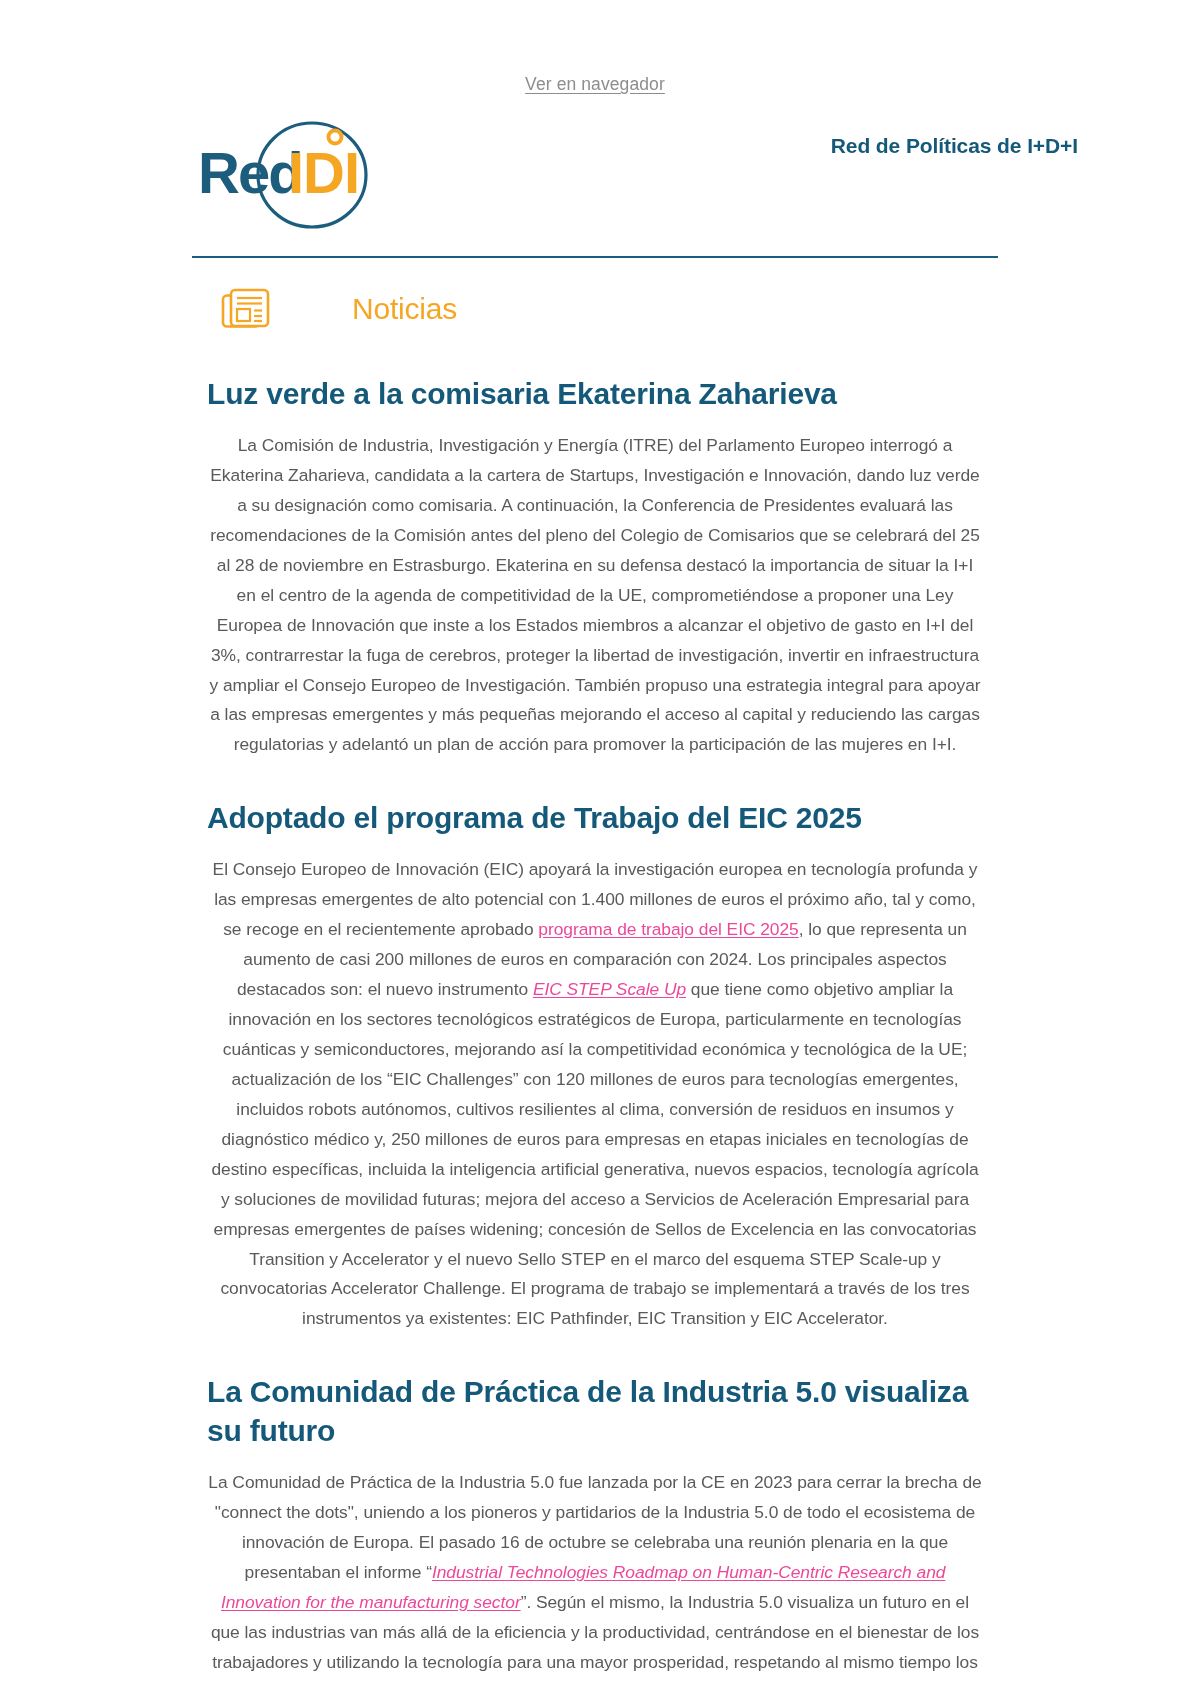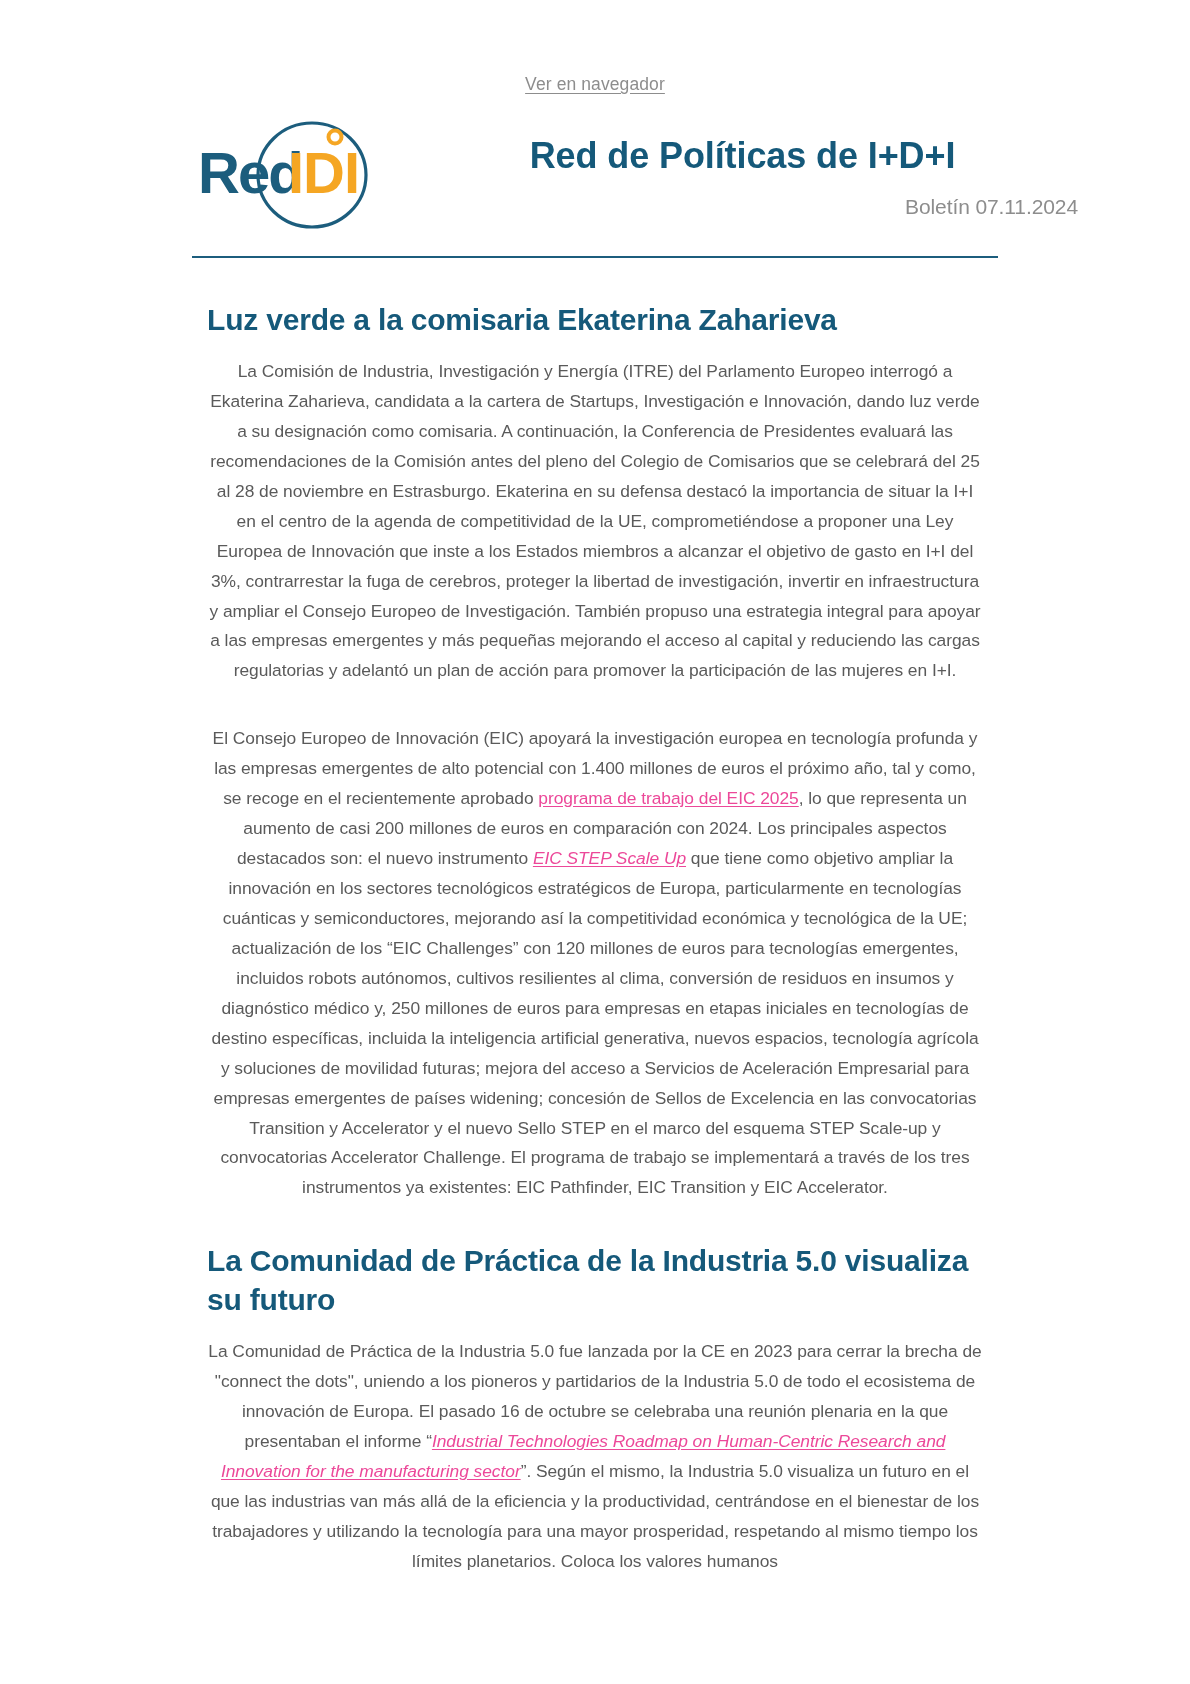--- a/index.html
+++ b/index.html
@@ -55,27 +55,26 @@
     margin-top: 4px;
   }
   .logo-svg { display: block; }
 
   .header-right {
     text-align: right;
     padding-top: 18px;
     flex: 1 1 auto;
   }
   .brand-title {
-    font-size: 36px;
+    font-size: 21px;
     color: #15597a;
     font-weight: bold;
     letter-spacing: -0.1px;
     line-height: 1.25;
     white-space: nowrap;
-    text-align: center;
   }
   .brand-sub {
     margin-top: 17px;
     font-size: 21px;
     color: #8d8d8d;
     letter-spacing: -0.1px;
     white-space: nowrap;
   }
 
   
@@ -153,35 +152,48 @@
       <svg class="logo-svg" width="215" height="112" viewBox="0 0 215 112">
         <ellipse cx="120" cy="56" rx="54" ry="52" fill="none" stroke="#1c5d7d" stroke-width="3.2"></ellipse>
         <circle cx="143" cy="18" r="6.5" fill="none" stroke="#f5a623" stroke-width="4"></circle>
         <text x="6" y="74" font-family="'Liberation Sans', sans-serif" font-size="58" font-weight="bold" fill="#1c5d7d" letter-spacing="-2">Red</text>
         <text x="96" y="74" font-family="'Liberation Sans', sans-serif" font-size="58" font-weight="bold" fill="#f5a623" letter-spacing="-1">IDI</text>
       </svg>
     </div>
 
     <div class="header-right">
       <div class="brand-title">Red de Políticas de I+D+I</div>
-      <div class="brand-sub">Boletín 07.11.2024</div>
     </div>
   </div>
 
   <hr class="rule">
 
+  <div class="section-head">
+    <svg class="section-icon" viewBox="0 0 52 46">
+      <rect x="3" y="9.5" width="36" height="31" rx="4" ry="4" fill="none" stroke="#f5a623" stroke-width="2.6"></rect>
+      <rect x="11" y="4" width="37" height="36" rx="4" ry="4" fill="#ffffff" stroke="#f5a623" stroke-width="2.6"></rect>
+      <line x1="17" y1="12" x2="42" y2="12" stroke="#f5a623" stroke-width="2.2"></line>
+      <line x1="17" y1="17.5" x2="42" y2="17.5" stroke="#f5a623" stroke-width="2.2"></line>
+      <rect x="17" y="23" width="13" height="12" fill="none" stroke="#f5a623" stroke-width="2.2"></rect>
+      <line x1="34" y1="24.5" x2="42" y2="24.5" stroke="#f5a623" stroke-width="2.2"></line>
+      <line x1="34" y1="30" x2="42" y2="30" stroke="#f5a623" stroke-width="2.2"></line>
+      <line x1="34" y1="35" x2="42" y2="35" stroke="#f5a623" stroke-width="2.2"></line>
+    </svg>
+    <div class="section-title">Noticias</div>
+  </div>
 
   <div class="content">
 
     <div class="article">
       <h2 class="article-title">Luz verde a la comisaria Ekaterina Zaharieva</h2>
       <p class="article-body">La Comisión de Industria, Investigación y Energía (ITRE) del Parlamento Europeo interrogó a Ekaterina Zaharieva, candidata a la cartera de Startups, Investigación e Innovación, dando luz verde a su designación como comisaria. A continuación, la Conferencia de Presidentes evaluará las recomendaciones de la Comisión antes del pleno del Colegio de Comisarios que se celebrará del 25 al 28 de noviembre en Estrasburgo. Ekaterina en su defensa destacó la importancia de situar la I+I en el centro de la agenda de competitividad de la UE, comprometiéndose a proponer una Ley Europea de Innovación que inste a los Estados miembros a alcanzar el objetivo de gasto en I+I del 3%, contrarrestar la fuga de cerebros, proteger la libertad de investigación, invertir en infraestructura y ampliar el Consejo Europeo de Investigación. También propuso una estrategia integral para apoyar a las empresas emergentes y más pequeñas mejorando el acceso al capital y reduciendo las cargas regulatorias y adelantó un plan de acción para promover la participación de las mujeres en I+I.</p>
     </div>
 
     <div class="article">
+      <h2 class="article-title">Adoptado el programa de Trabajo del EIC 2025</h2>
       <p class="article-body">El Consejo Europeo de Innovación (EIC) apoyará la investigación europea en tecnología profunda y las empresas emergentes de alto potencial con 1.400 millones de euros el próximo año, tal y como, se recoge en el recientemente aprobado <a href="#" class="inline-link">programa de trabajo del EIC 2025</a>, lo que representa un aumento de casi 200 millones de euros en comparación con 2024. Los principales aspectos destacados son: el nuevo instrumento <a href="#" class="inline-link italic">EIC STEP Scale Up</a> que tiene como objetivo ampliar la innovación en los sectores tecnológicos estratégicos de Europa, particularmente en tecnologías cuánticas y semiconductores, mejorando así la competitividad económica y tecnológica de la UE; actualización de los “EIC Challenges” con 120 millones de euros para tecnologías emergentes, incluidos robots autónomos, cultivos resilientes al clima, conversión de residuos en insumos y diagnóstico médico y, 250 millones de euros para empresas en etapas iniciales en tecnologías de destino específicas, incluida la inteligencia artificial generativa, nuevos espacios, tecnología agrícola y soluciones de movilidad futuras; mejora del acceso a Servicios de Aceleración Empresarial para empresas emergentes de países widening; concesión de Sellos de Excelencia en las convocatorias Transition y Accelerator y el nuevo Sello STEP en el marco del esquema STEP Scale-up y convocatorias Accelerator Challenge. El programa de trabajo se implementará a través de los tres instrumentos ya existentes: EIC Pathfinder, EIC Transition y EIC Accelerator.</p>
     </div>
 
     <div class="article">
       <h2 class="article-title">La Comunidad de Práctica de la Industria 5.0 visualiza su futuro</h2>
       <p class="article-body">La Comunidad de Práctica de la Industria 5.0 fue lanzada por la CE en 2023 para cerrar la brecha de "connect the dots", uniendo a los pioneros y partidarios de la Industria 5.0 de todo el ecosistema de innovación de Europa. El pasado 16 de octubre se celebraba una reunión plenaria en la que presentaban el informe “<a href="#" class="inline-link italic">Industrial Technologies Roadmap on Human-Centric Research and Innovation for the manufacturing sector</a>”. Según el mismo, la Industria 5.0 visualiza un futuro en el que las industrias van más allá de la eficiencia y la productividad, centrándose en el bienestar de los trabajadores y utilizando la tecnología para una mayor prosperidad, respetando al mismo tiempo los límites planetarios. Coloca los valores humanos</p>
     </div>
 
   </div>
 

